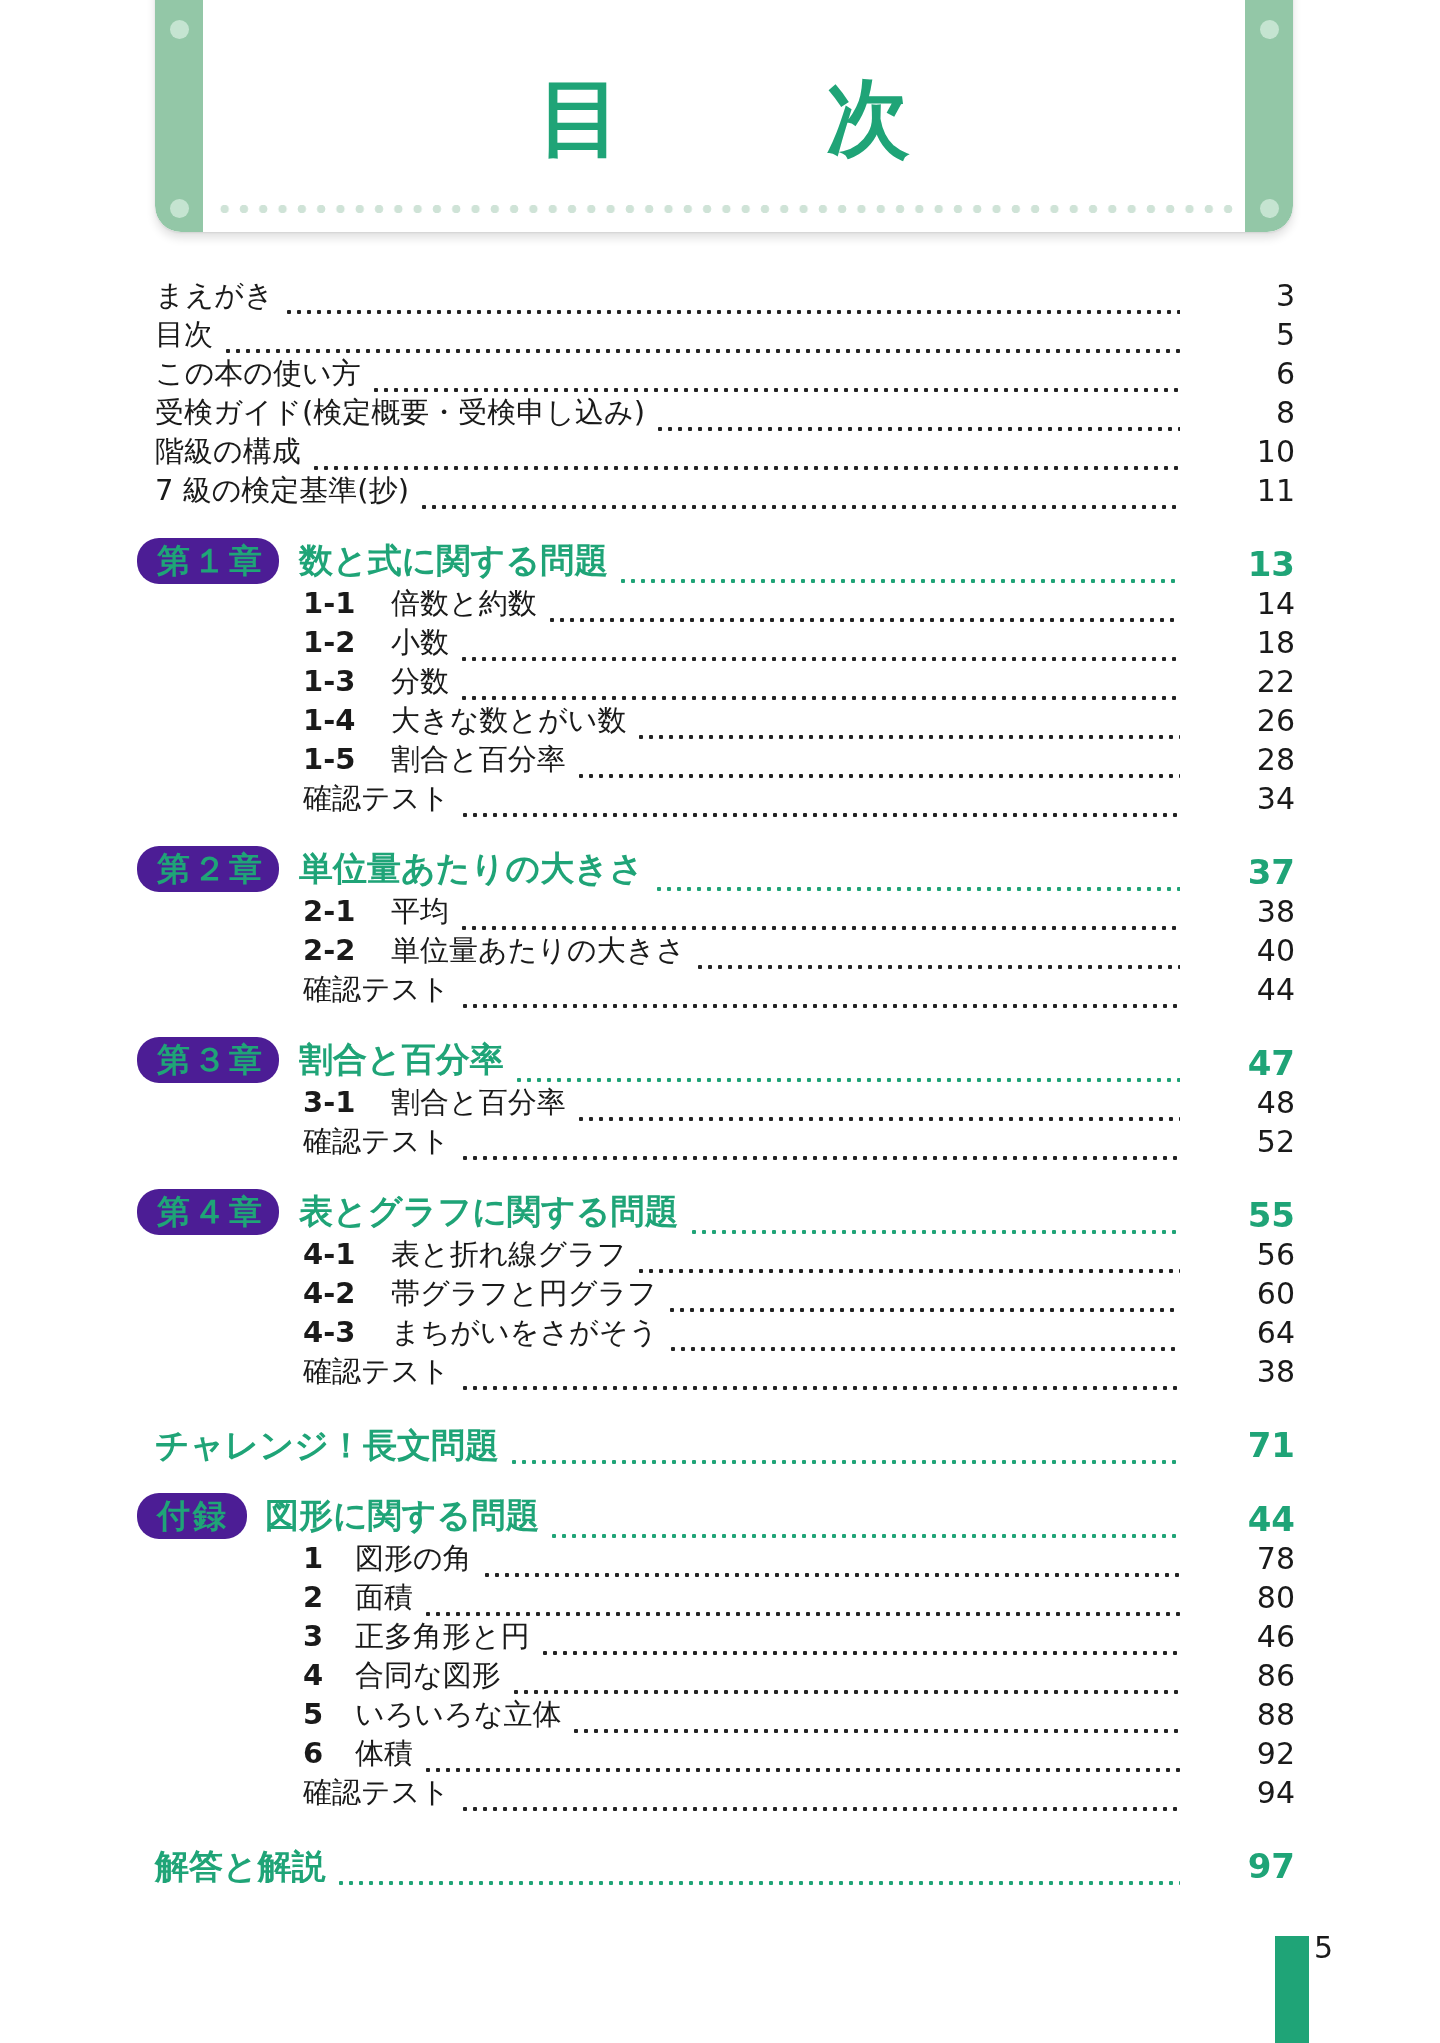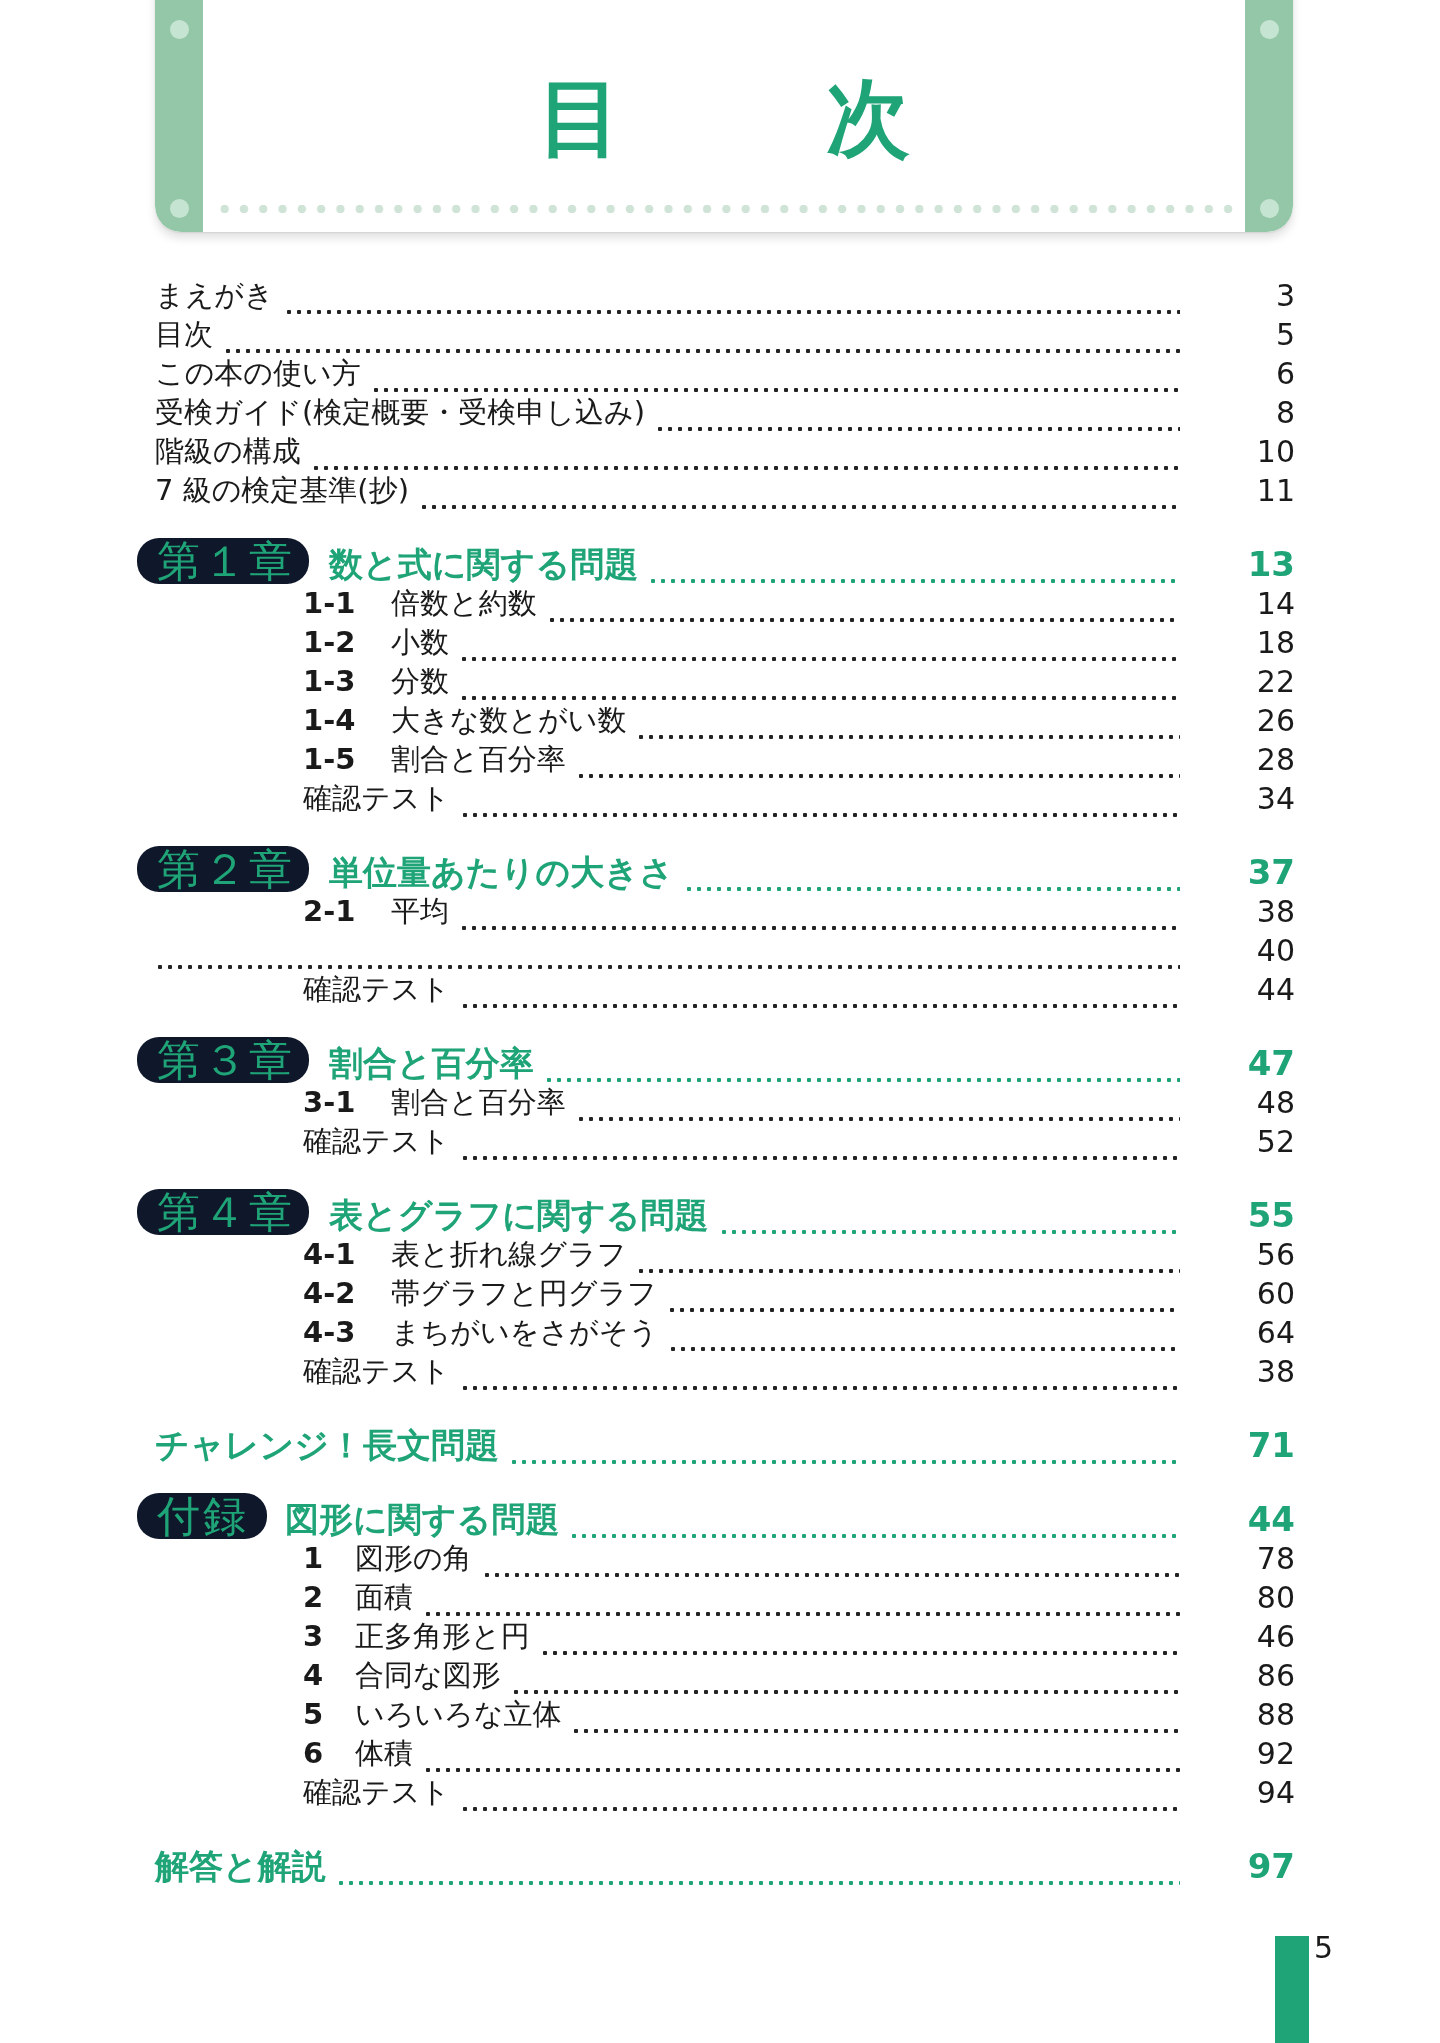--- a/index.html
+++ b/index.html
@@ -27,22 +27,22 @@
   .row { position:relative; display:flex; align-items:flex-end; height:39px; }
   .row .label { white-space:nowrap; font-size:29px; line-height:39px; padding-right:10px; }
   .row .leader { flex:1; height:6px; margin-top:6px;
     background-image: radial-gradient(circle, #222 2px, transparent 2.5px);
     background-size:10px 6px; background-repeat:repeat-x; margin-right:55px; }
   .row .page { width:60px; text-align:right; font-size:30px; line-height:39px; }
 
   .row.chapter { height:50px; margin-top:24px; }
   .row.chapter .label, .row.chapter .page { color:#1fa477; font-weight:bold; font-size:34px; }
   .row.chapter .leader { background-image: radial-gradient(circle, #1fa477 2px, transparent 2.5px); }
-  .chap-badge { display:inline-block; background:#0f172a; color:#1fa477; font-weight:normal;
-    font-size:43px; line-height:46px; border-radius:22px; padding:0 14px 0 20px; margin-left:-18px;
+  .chap-badge { display:inline-block; background:#4c1d95; color:#1fa477; font-weight:bold;
+    font-size:33px; line-height:46px; border-radius:22px; padding:0 14px 0 20px; margin-left:-18px;
     margin-right:20px; min-width:126px; box-sizing:border-box; letter-spacing:3px; }
   .chap-badge.short { min-width:auto; padding:0 18px 0 20px; margin-right:18px; }
 
   .row.sub .label { padding-left:148px; }
   .num { display:inline-block; font-weight:bold; width:88px; }
   .num.single { width:52px; }
 
   .page-tab { position:absolute; left:1275px; top:1936px; width:34px; height:107px; background:#1fa477; }
   .page-number { position:absolute; left:1314px; top:1930px; font-size:30px; color:#1a1a1a; }
 </style>
@@ -135,20 +135,21 @@
     <span class="label"><span class="chap-badge">第２章</span><span>単位量あたりの大きさ</span></span>
     <span class="leader"></span>
     <span class="page">37</span>
   </div>
   <div class="row sub">
     <span class="label"><span class="num">2-1</span><span>平均</span></span>
     <span class="leader"></span>
     <span class="page">38</span>
   </div>
   <div class="row sub">
+    <span class="label"><span class="num">2-2</span><span>単位量あたりの大きさ</span></span>
     <span class="leader"></span>
     <span class="page">40</span>
   </div>
   <div class="row sub">
     <span class="label">確認テスト</span>
     <span class="leader"></span>
     <span class="page">44</span>
   </div>
 
   <div class="row chapter">

